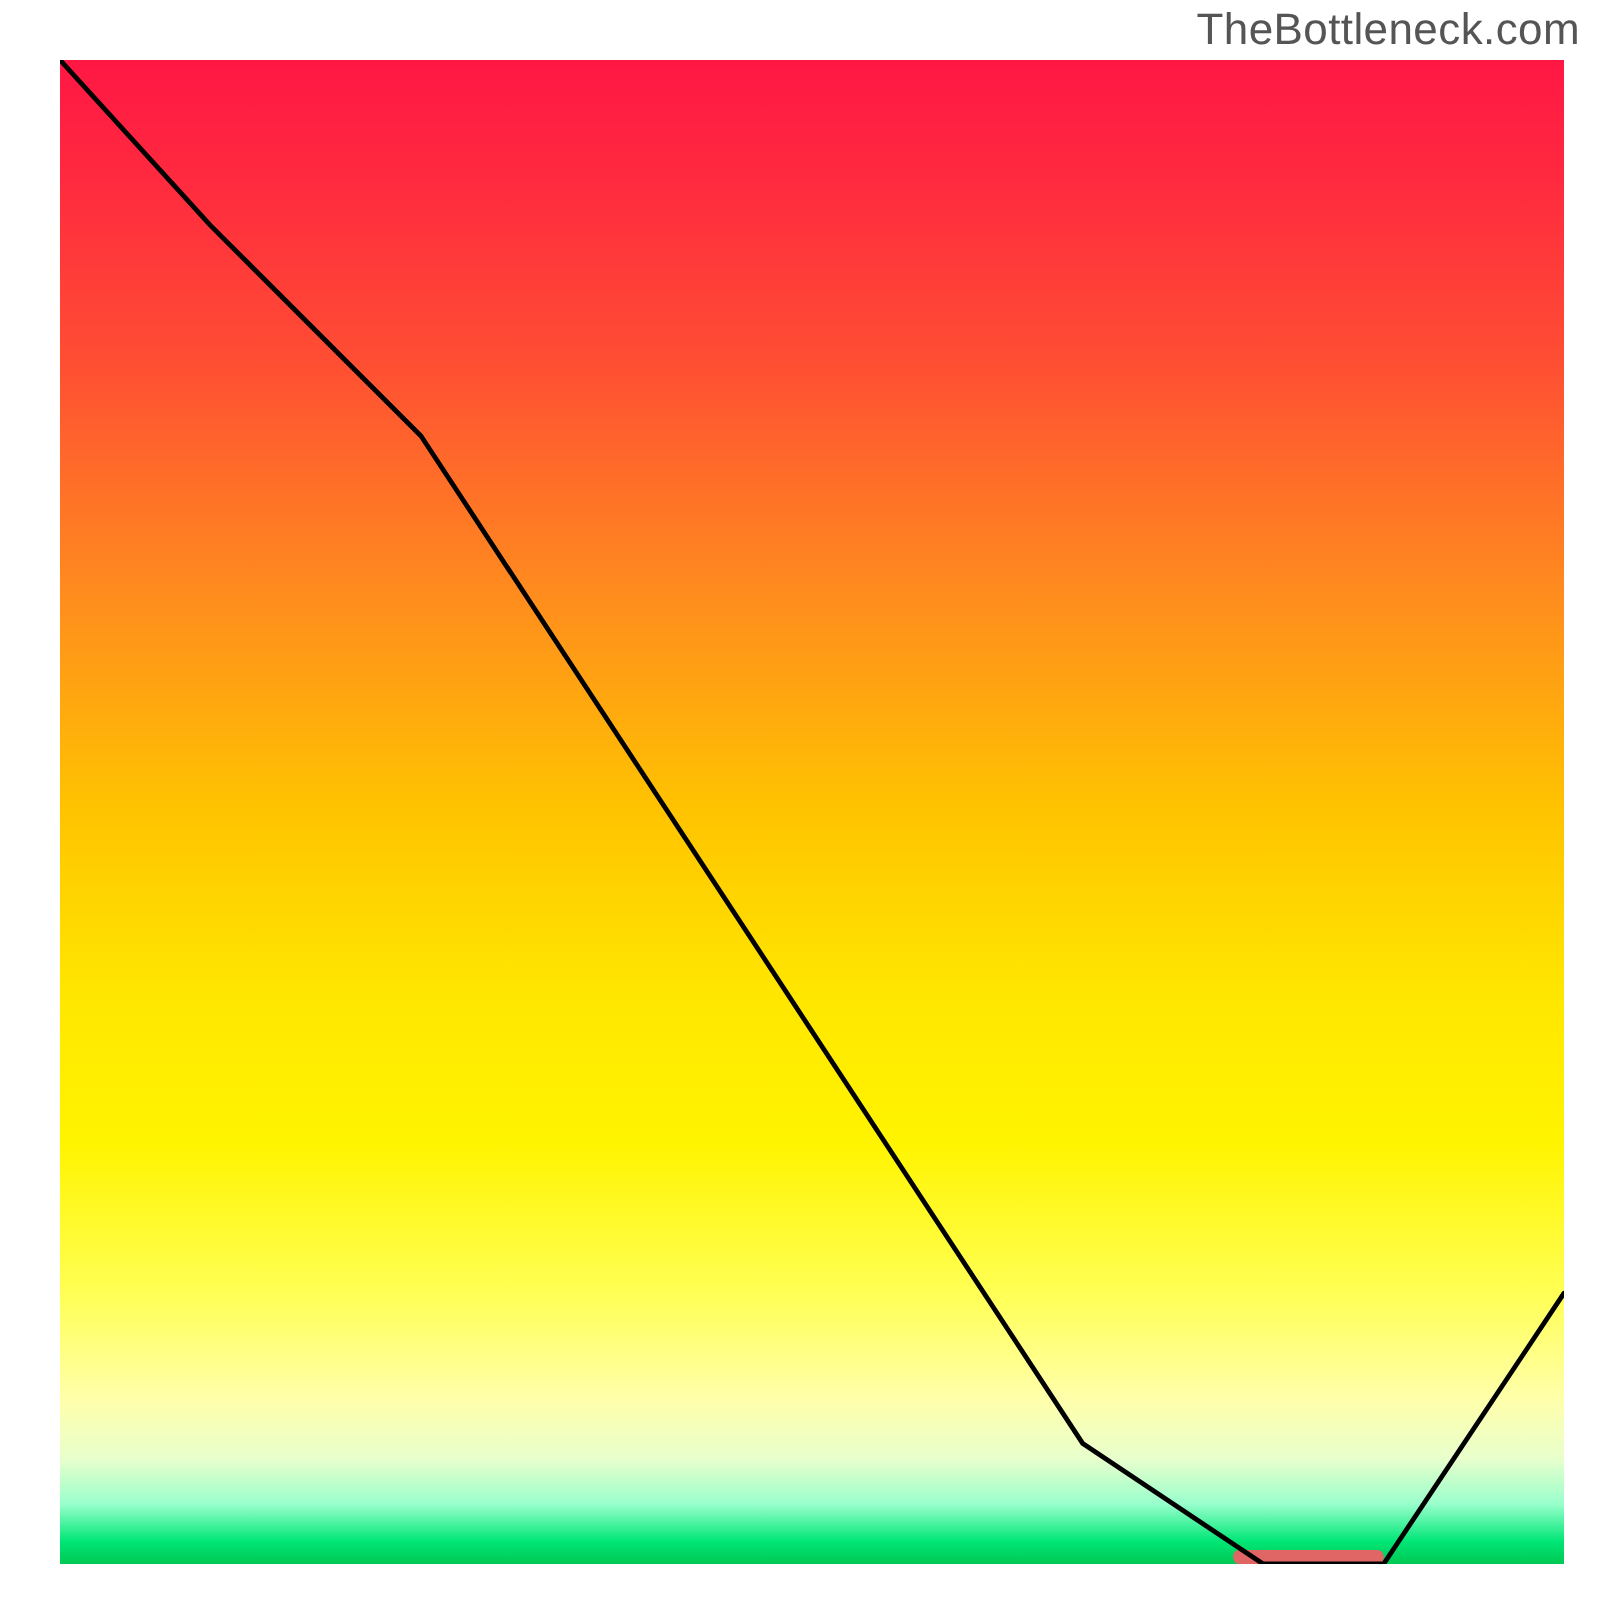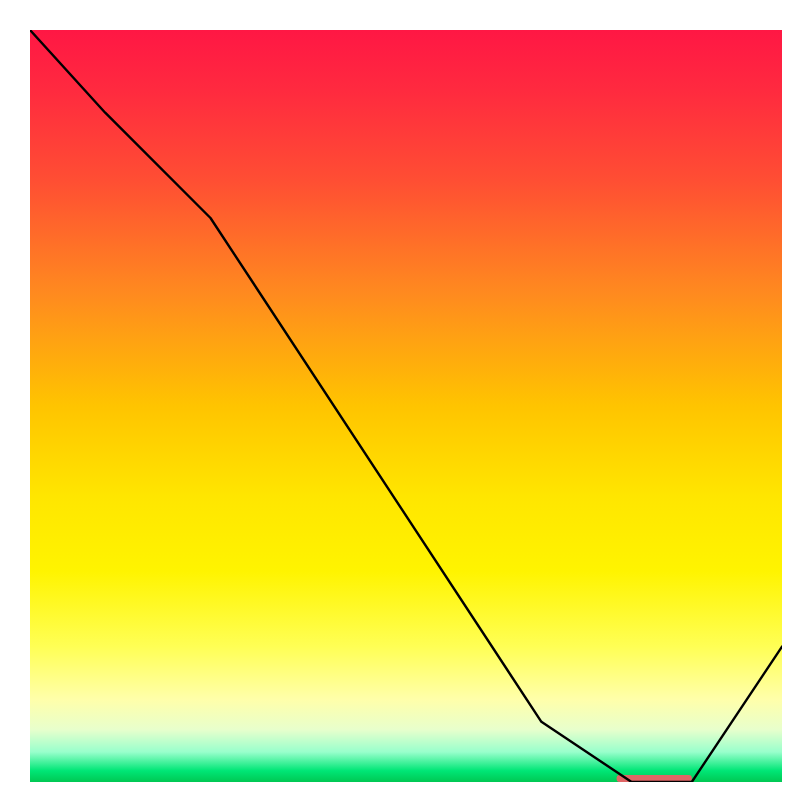--- a/index.html
+++ b/index.html
@@ -34,20 +34,21 @@
     background: #ffffff;
   }
   svg {
     display: block;
   }
 </style>
 </head>
 <body>
 
 <div class="page">
+  <div class="watermark">TheBottleneck.com</div>
 
   <div class="plot-area">
     <svg id="chart-svg" width="752" height="752" viewBox="0 0 752 752">
       <defs>
         <linearGradient id="bg-grad" x1="0" y1="0" x2="0" y2="1">
             <stop offset="0.00%" stop-color="#ff1744"></stop>
             <stop offset="8.00%" stop-color="#ff2a3f"></stop>
             <stop offset="20.00%" stop-color="#ff4e33"></stop>
             <stop offset="35.00%" stop-color="#ff8a1f"></stop>
             <stop offset="50.00%" stop-color="#ffc400"></stop>

